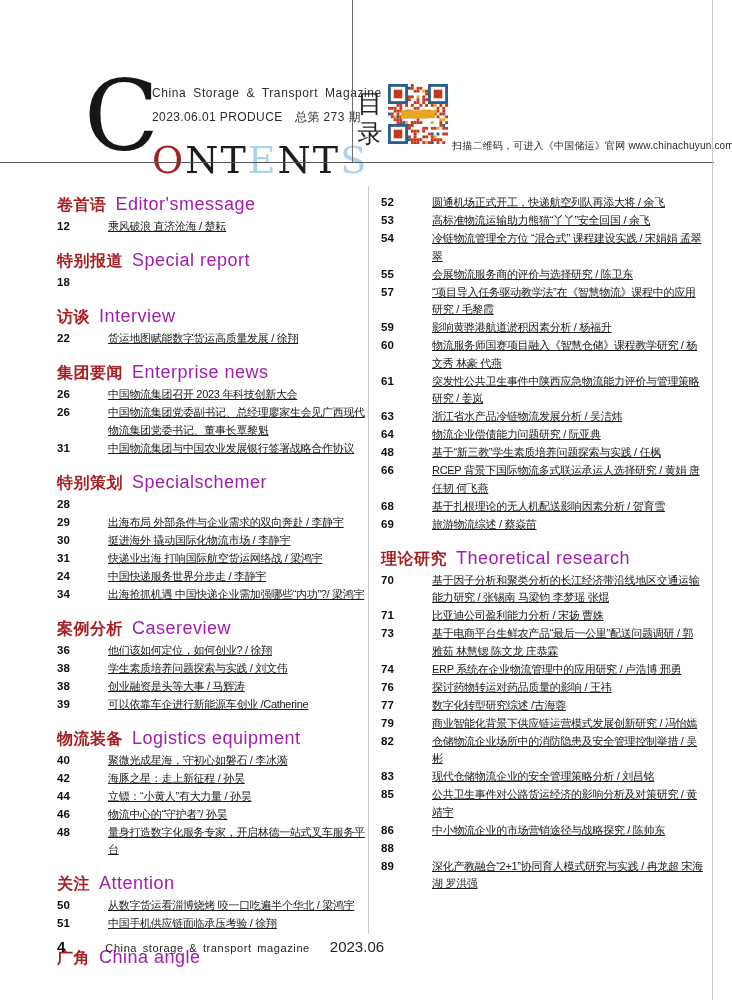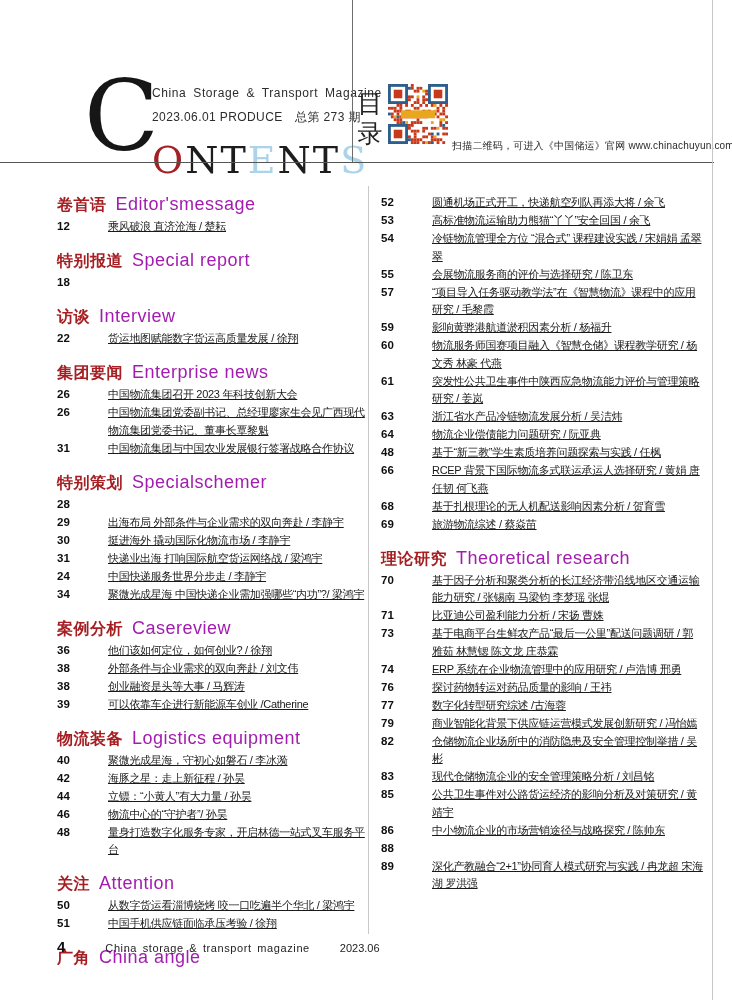--- a/index.html
+++ b/index.html
@@ -41,21 +41,21 @@
   .sec-title{font-size:16px;font-weight:700;color:#a51e22;letter-spacing:0.5px;font-family:Liberation Mono, monospace;}
   .sec-sub{font-family:Liberation Sans, sans-serif;
            font-size:18px;color:#a21caf;margin-left:9px;letter-spacing:0.5px;}
   .item{display:flex;margin-bottom:0.5px;}
   .item-num{flex:0 0 51px;font-weight:700;font-size:11.5px;color:#0f0f0f;line-height:17.5px;}
   .item-text{flex:1;font-size:11px;color:#1a1a1a;line-height:17.5px;letter-spacing:-0.3px;text-decoration:underline;}
   
   #footer{position:absolute;left:57px;top:938px;display:flex;align-items:baseline;}
   #footer .pg{font-size:15px;font-weight:700;color:#101010;}
   #footer .ftext{margin-left:40px;font-size:11px;color:#222;letter-spacing:0.6px;word-spacing:2px;}
-  #footer .fissue{margin-left:30px;font-size:11px;color:#222;}
+  #footer .fissue{margin-left:20px;font-size:15px;color:#222;}
 </style>
 </head>
 <body>
 
 <div id="big-c">C</div>
 
 <div id="logo-right">
   <div class="mag-en">China Storage &amp; Transport Magazine</div>
   <div class="issue-line">2023.06.01 PRODUCE　总第 273 期</div>
   <div id="logo-ontents"><span style="color: rgb(163, 32, 37);">O</span><span style="color: rgb(29, 29, 29);">N</span><span style="color: rgb(29, 29, 29);">T</span><span style="color: rgb(171, 211, 234);">E</span><span style="color: rgb(29, 29, 29);">N</span><span style="color: rgb(29, 29, 29);">T</span><span style="color: rgb(171, 211, 234);">S</span></div>
@@ -279,32 +279,32 @@
       <div class="item">
         <span class="item-num">31</span>
         <span class="item-text">快递业出海 打响国际航空货运网络战 / 梁鸿宇</span>
       </div>
       <div class="item">
         <span class="item-num">24</span>
         <span class="item-text">中国快递服务世界分步走 / 李静宇</span>
       </div>
       <div class="item">
         <span class="item-num">34</span>
-        <span class="item-text">聚微光成星海 中国快递企业需加强哪些“内功”?/ 梁鸿宇</span>
+        <span class="item-text">出海抢抓机遇 中国快递企业需加强哪些“内功”?/ 梁鸿宇</span>
       </div>
     </div>
     <div class="section">
       <div class="sec-hd"><span class="sec-title">案例分析</span><span class="sec-sub">Casereview</span></div>
       <div class="item">
         <span class="item-num">36</span>
         <span class="item-text">他们该如何定位，如何创业? / 徐翔</span>
       </div>
       <div class="item">
         <span class="item-num">38</span>
-        <span class="item-text">外部条件与企业需求的双向奔赴 / 刘文伟</span>
+        <span class="item-text">学生素质培养问题探索与实践 / 刘文伟</span>
       </div>
       <div class="item">
         <span class="item-num">38</span>
         <span class="item-text">创业融资是头等大事 / 马辉涛</span>
       </div>
       <div class="item">
         <span class="item-num">39</span>
         <span class="item-text">可以依靠车企进行新能源车创业 /Catherine</span>
       </div>
     </div>

